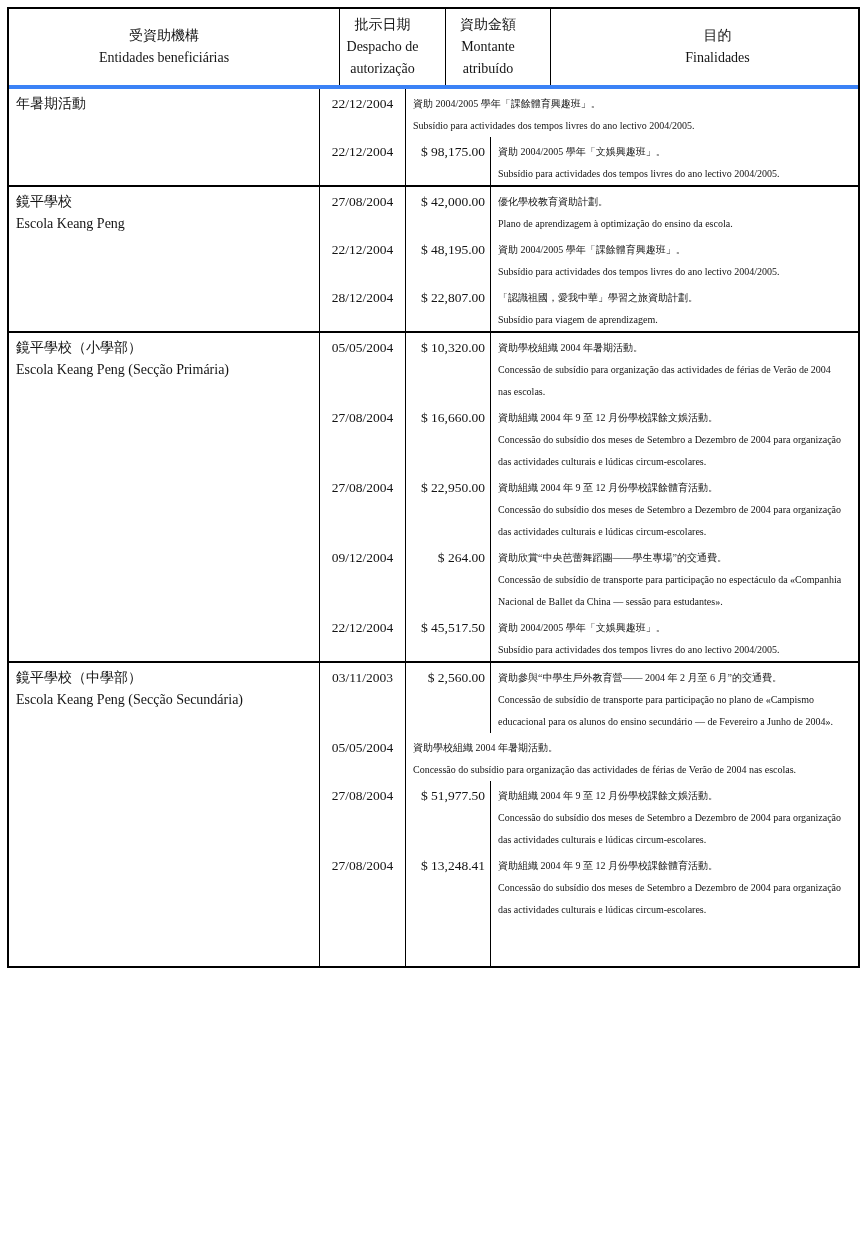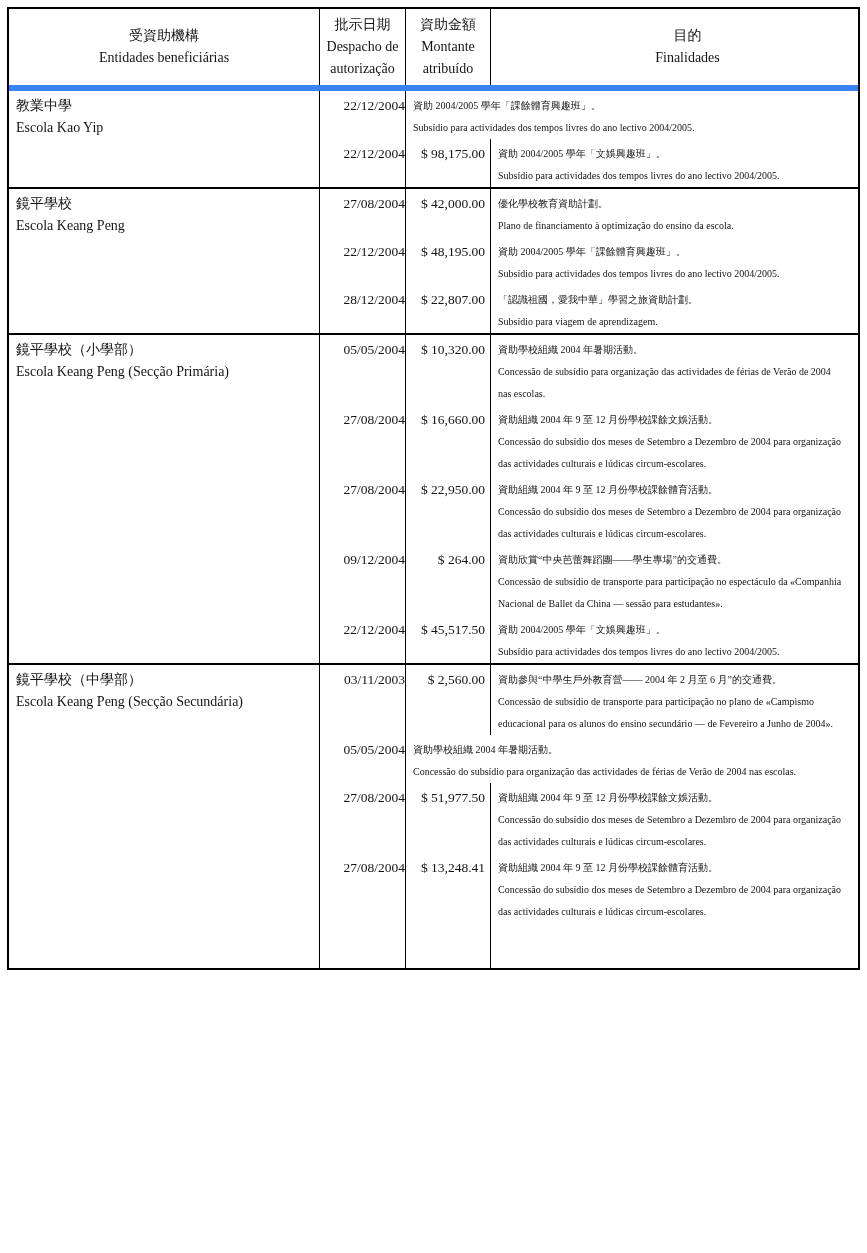--- a/index.html
+++ b/index.html
@@ -13,21 +13,21 @@
   .gztable {
     position: absolute; left: 7px; top: 7px;
     width: 853px;
     border: 2px solid #000;
     background: #fff;
     box-sizing: border-box;
   }
   .gztable * { box-sizing: border-box; }
 
   
-  .thead { display: flex; border-bottom: 6px solid #3b82f6; }
+  .thead { display: flex; border-bottom: 4px solid #3b82f6; gap: 20px; }
   .hcell {
     display: flex; flex-direction: column;
     justify-content: center; align-items: center;
     text-align: center;
     min-height: 76px;
     font-size: 14px; line-height: 22px;
     padding: 5px 2px;
   }
   .c1 { width: 310px; }
   .c2 { width: 86px;  border-left: 1px solid #000; }
@@ -42,21 +42,21 @@
     width: 310px;
     font-size: 14px; line-height: 22px;
     padding: 4px 6px 4px 7px;
   }
   .entries-col { flex: 1; display: flex; flex-direction: column; }
   .entry { display: flex; align-items: stretch; }
   .entry:last-child { flex: 1; }
 
   .date-col {
     width: 86px; border-left: 1px solid #000;
-    text-align: right;
+    text-align: center;
     font-size: 13.5px; line-height: 22px;
     padding-top: 4px;
   }
   .amount-col {
     width: 85px; border-left: 1px solid #000;
     text-align: right;
     font-size: 13.5px; line-height: 22px;
     padding: 4px 5px 0 0;
   }
   .purpose-col {
@@ -91,22 +91,21 @@
     </div>
     <div class="hcell c4">
       <div>目的</div>
       <div>Finalidades</div>
     </div>
   </div>
 
   <div id="tbody">
       <div class="group">
         <div class="name-col">
-          <div class="name-zh">教業中學</div>
-          <div class="name-pt">Escola Kao Yip</div>
+          <div class="name-zh">年暑期活動</div>
         </div>
         <div class="entries-col">
           <div class="entry">
             <div class="date-col">22/12/2004</div>
             <div class="purpose-col">
               <div class="purpose-zh">資助 2004/2005 學年「課餘體育興趣班」。</div>
               <div class="purpose-pt">Subsídio para actividades dos tempos livres do ano lectivo 2004/2005.</div>
             </div>
           </div>
           <div class="entry">
@@ -123,21 +122,21 @@
         <div class="name-col">
           <div class="name-zh">鏡平學校</div>
           <div class="name-pt">Escola Keang Peng</div>
         </div>
         <div class="entries-col">
           <div class="entry">
             <div class="date-col">27/08/2004</div>
             <div class="amount-col">$ 42,000.00</div>
             <div class="purpose-col">
               <div class="purpose-zh">優化學校教育資助計劃。</div>
-              <div class="purpose-pt">Plano de financiamento à optimização do ensino da escola.</div>
+              <div class="purpose-pt">Plano de aprendizagem à optimização do ensino da escola.</div>
             </div>
           </div>
           <div class="entry">
             <div class="date-col">22/12/2004</div>
             <div class="amount-col">$ 48,195.00</div>
             <div class="purpose-col">
               <div class="purpose-zh">資助 2004/2005 學年「課餘體育興趣班」。</div>
               <div class="purpose-pt">Subsídio para actividades dos tempos livres do ano lectivo 2004/2005.</div>
             </div>
           </div>

